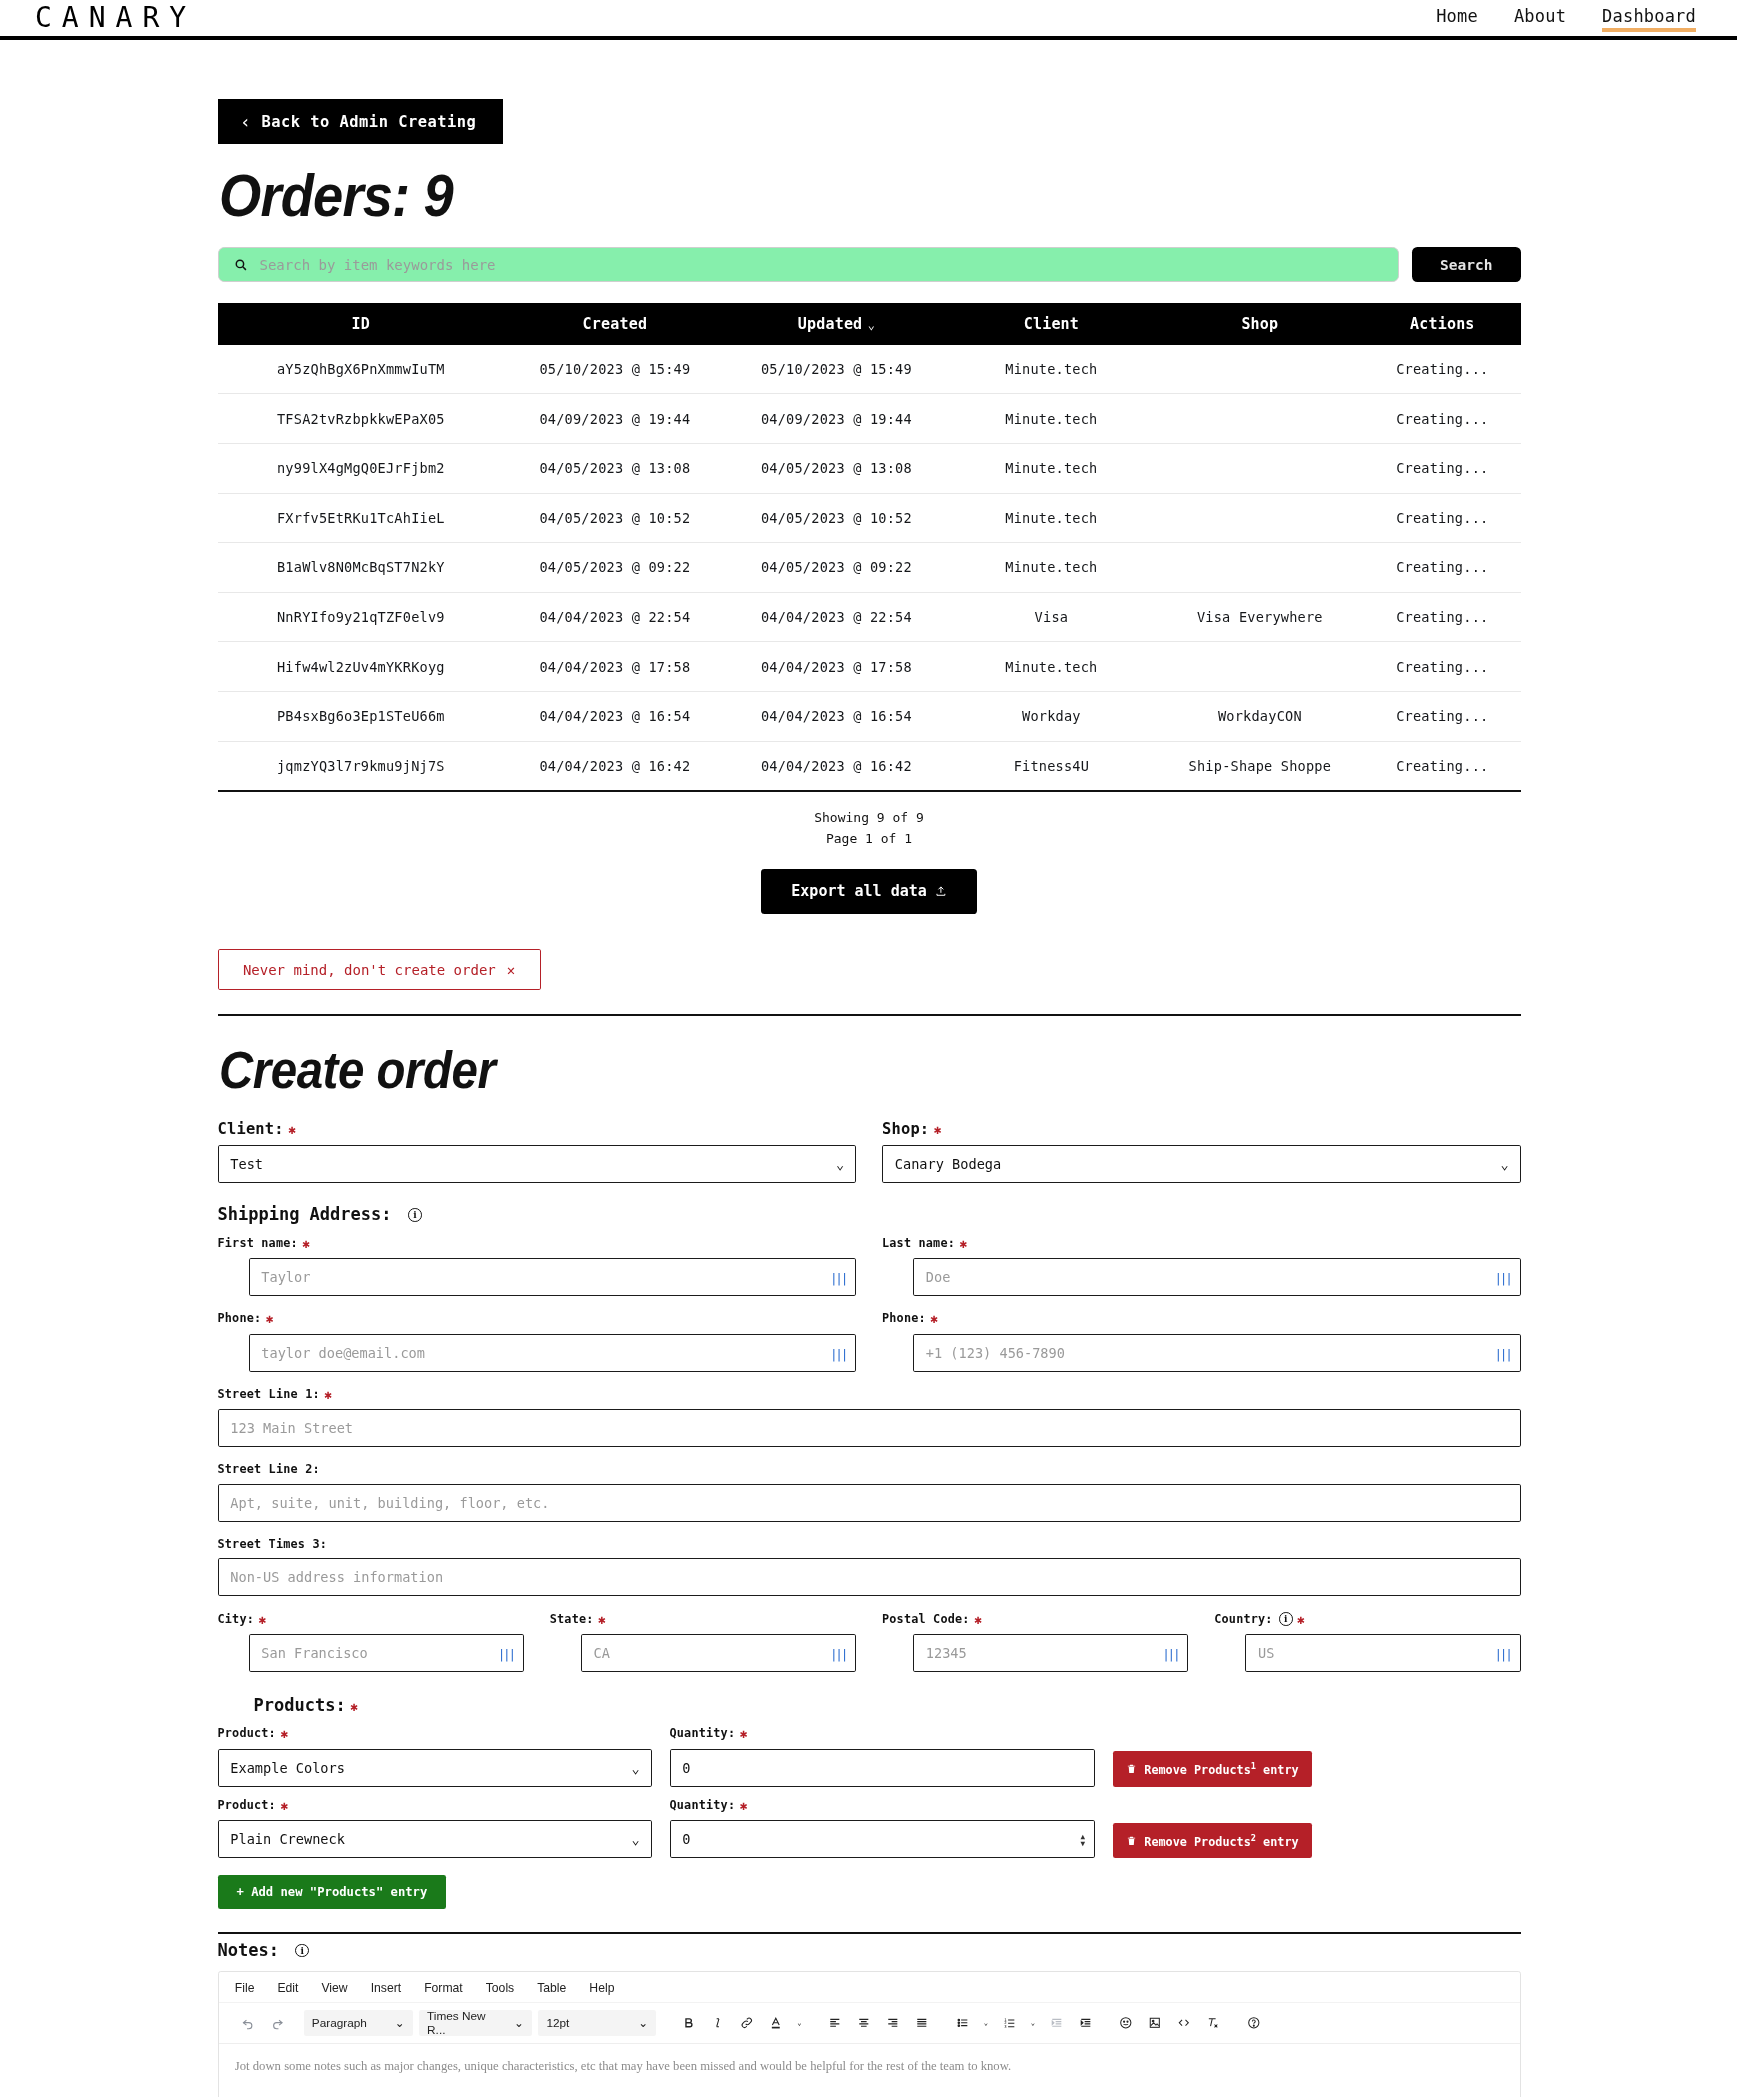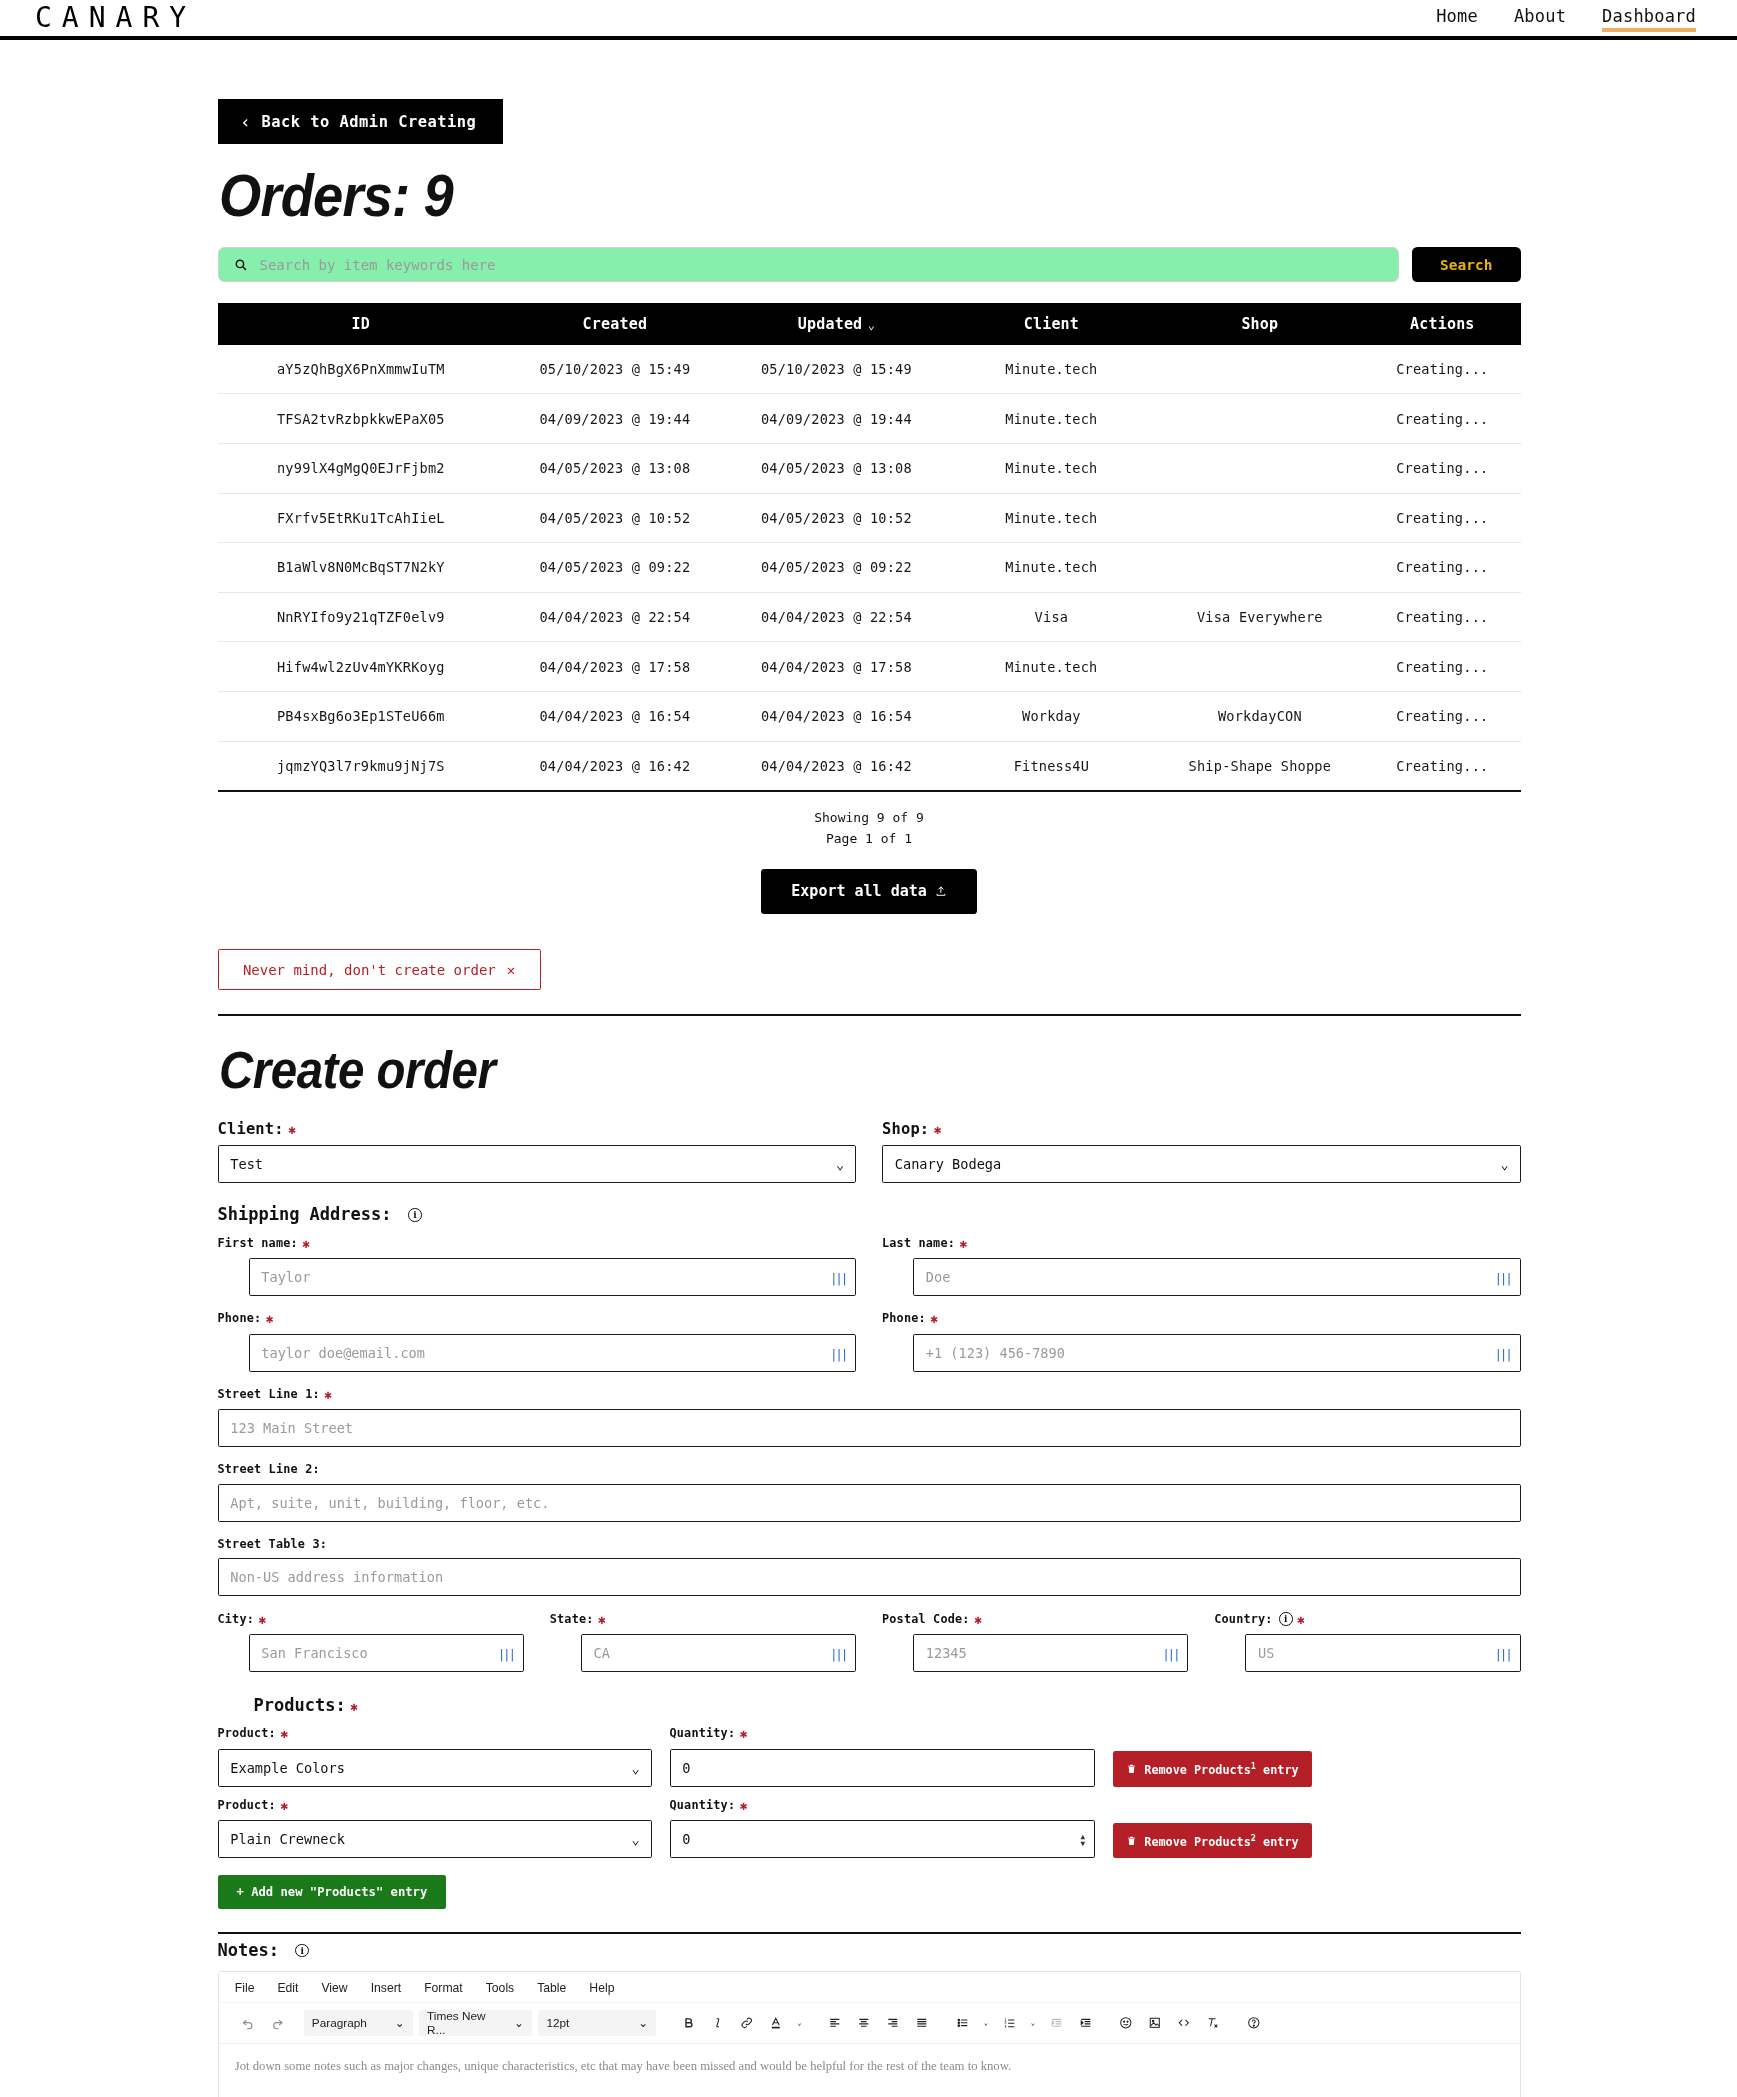--- a/index.html
+++ b/index.html
@@ -62,21 +62,21 @@
     background:#86efac;
   }
   .search-wrap svg { flex:0 0 auto; margin-right:10px; }
   .search-input {
     border:none; outline:none; flex:1; height:100%;
     font-family:"DejaVu Sans Mono", monospace;
     font-size:14px; color:#111; background:transparent;
   }
   .search-input::placeholder { color:#9a9a9a; }
   .search-btn {
-    background:#000; color:#eab308; border:none; border-radius:5.4px;
+    background:#000; color:#e5e5e5; border:none; border-radius:5.4px;
     font-family:"DejaVu Sans Mono", monospace;
     font-size:14.5px; font-weight:700; padding:0 28px; cursor:pointer;
   }
   
   table.orders { width:100%; border-collapse:collapse; margin-top:21px; table-layout:fixed; }
   table.orders thead th {
     background:#000; color:#fff;
     font-size:15px; font-weight:700;
     padding:11.8px 0; text-align:center;
     letter-spacing:0.2px;
@@ -402,21 +402,21 @@
 
   <div class="field">
     <label class="fl small"><span>Street Line 1:</span><span class="req">✱</span></label>
     <input class="ctrl" type="text" placeholder="123 Main Street" style="">
   </div>
   <div class="field">
     <label class="fl small">Street Line 2:</label>
     <input class="ctrl" type="text" placeholder="Apt, suite, unit, building, floor, etc." style="">
   </div>
   <div class="field">
-    <label class="fl small">Street Table 3:</label>
+    <label class="fl small">Street Times 3:</label>
     <input class="ctrl" type="text" placeholder="Non-US address information" style="">
   </div>
 
   <div class="grid4">
     <div class="field">
       <label class="fl small"><span>City:</span><span class="req">✱</span></label>
       <div class="inwrap">
         <input class="ctrl" type="text" placeholder="San Francisco" style="">
         <span class="autofill">|||</span>
       </div>

